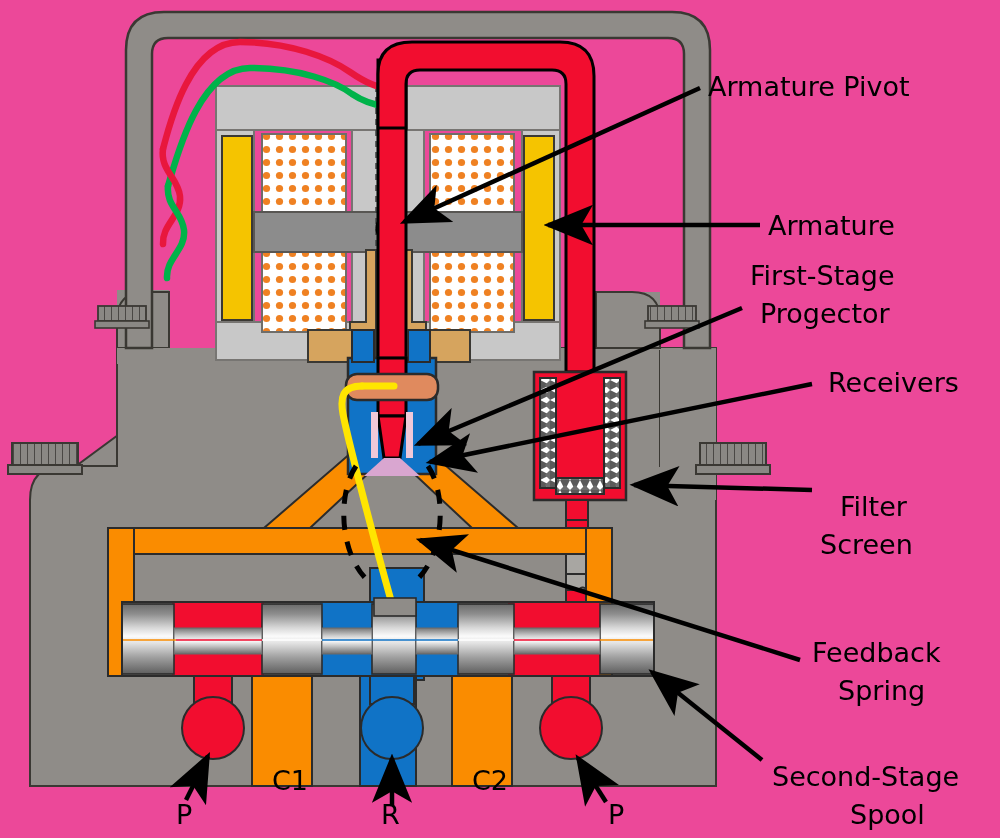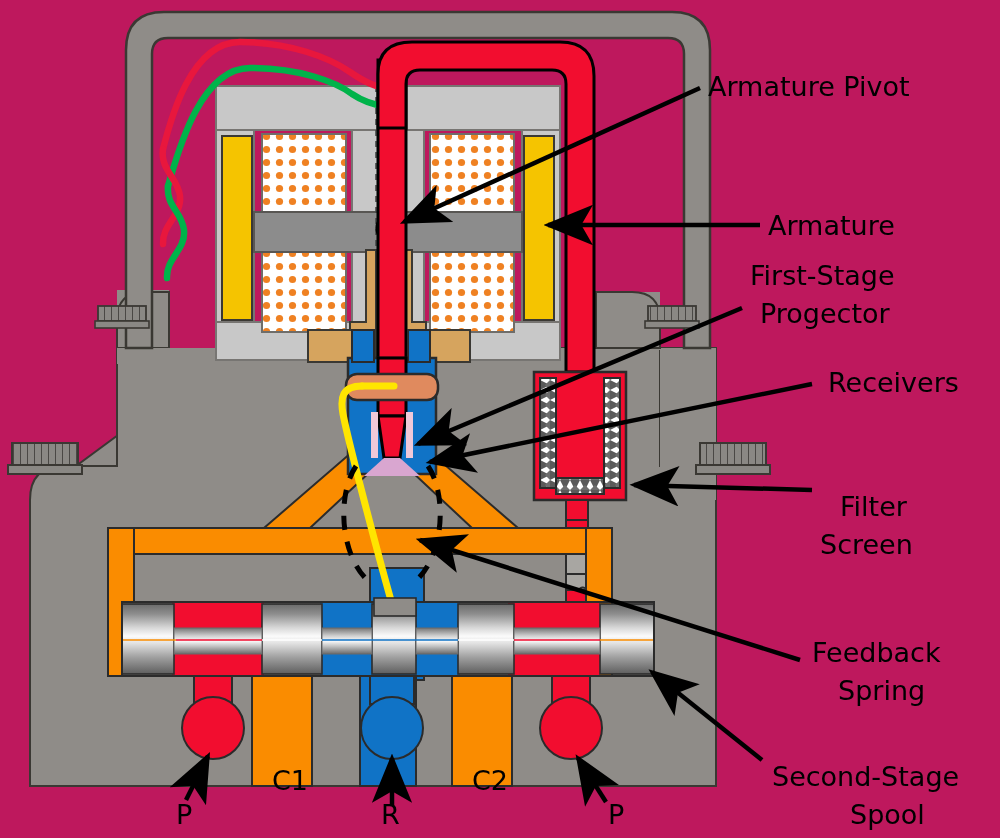--- a/index.html
+++ b/index.html
@@ -1,21 +1,21 @@
 <!DOCTYPE html>
 <html><head>
 <meta charset="utf-8">
 <title>Jet Pipe Servo Valve Cutaway</title>
 <style>
   html,body{margin:0;padding:0;background:#ffffff;}
   body{
     width:1000px;height:838px;overflow:hidden;
     font-family:"DejaVu Sans","Liberation Sans",sans-serif;
   }
-  #stage{position:relative;width:1000px;height:838px;background:#be185d;}
+  #stage{position:relative;width:1000px;height:838px;background:#ec4899;}
   svg#diagram{display:block;width:1000px;height:838px;}
   text.lbl{
     font-family:"DejaVu Sans","Liberation Sans",sans-serif;
     font-size:27px;fill:#000000;
   }
   text.port{
     font-family:"DejaVu Sans","Liberation Sans",sans-serif;
     font-size:27px;fill:#000000;
   }
 </style>

